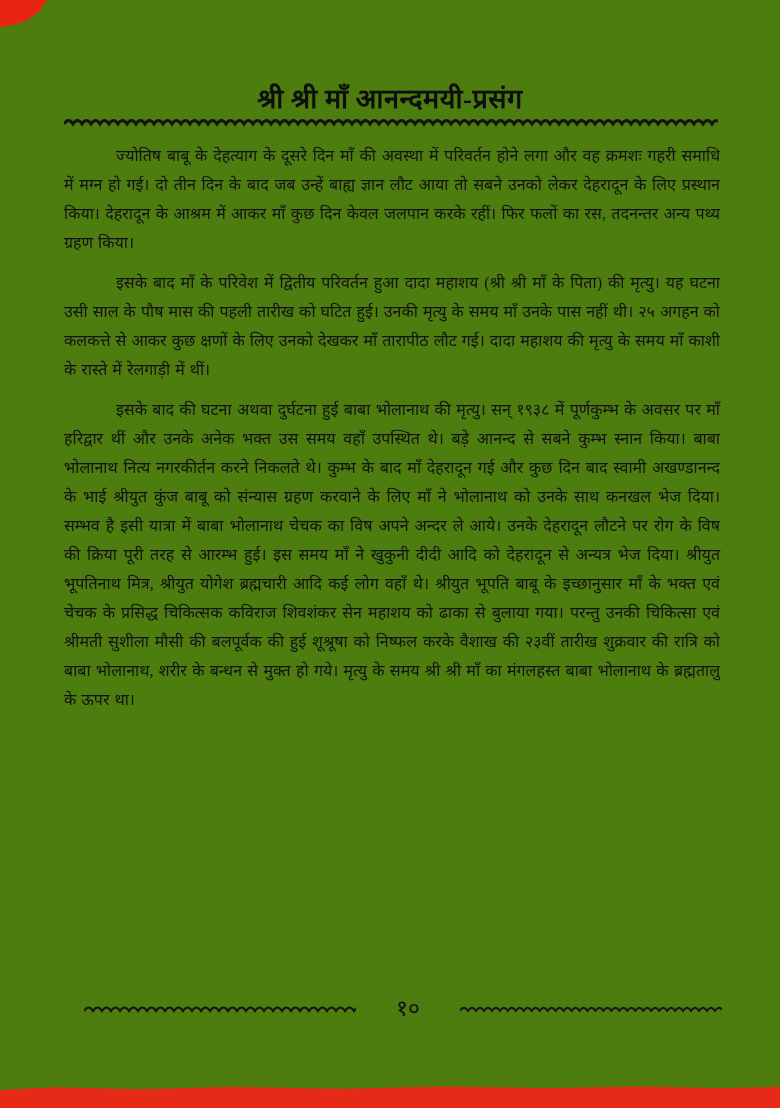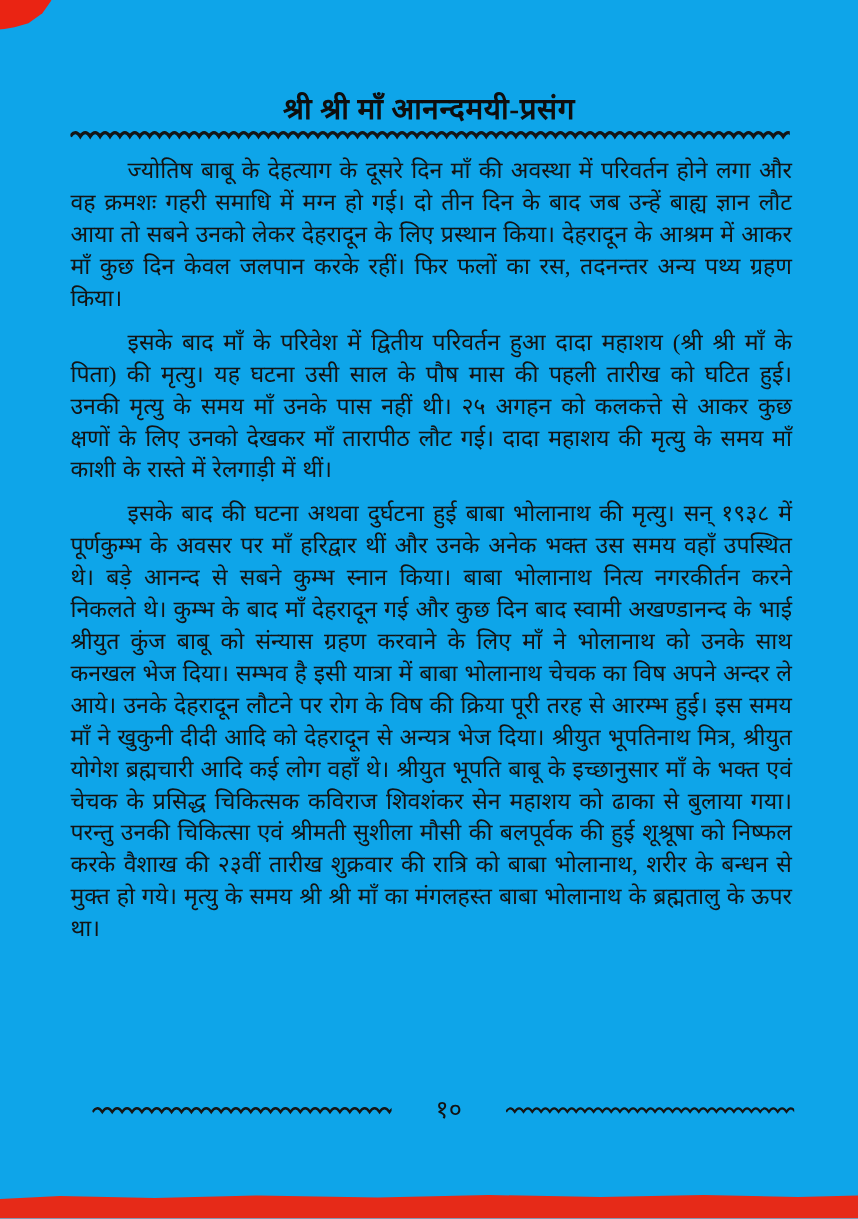--- a/index.html
+++ b/index.html
@@ -6,21 +6,21 @@
     margin: 0;
     padding: 0;
     background: #e9e9e9;
     font-family: "Liberation Serif", "DejaVu Serif", serif;
   }
   .page {
     position: relative;
     width: 780px;
     height: 1108px;
     margin: 0 auto;
-    background: #0ea5e9;
+    background: #4d7c0f;
     color: #131313;
     overflow: hidden;
   }
   
   .red-corner {
     position: absolute;
     top: 0; left: 0;
     width: 47px; height: 27px;
     background: #ea2413;
     clip-path: polygon(0 0, 100% 0, 82% 45%, 55% 78%, 28% 92%, 0 100%);
@@ -50,21 +50,21 @@
   }
   svg.wave { display: block; }
   svg.wave path {
     fill: none;
     stroke: #151515;
   }
   .header-rule path { stroke-width: 3; }
   .footer-rule path { stroke-width: 2.2; }
   .body-text {
     margin: 13px 60px 0 64px;
-    font-size: 21px;
+    font-size: 16px;
     line-height: 29px;
     text-align: justify;
   }
   .body-text p {
     margin: 0 0 11px 0;
     text-indent: 52px;
     word-spacing: 1px;
   }
   .footer {
     position: absolute;

